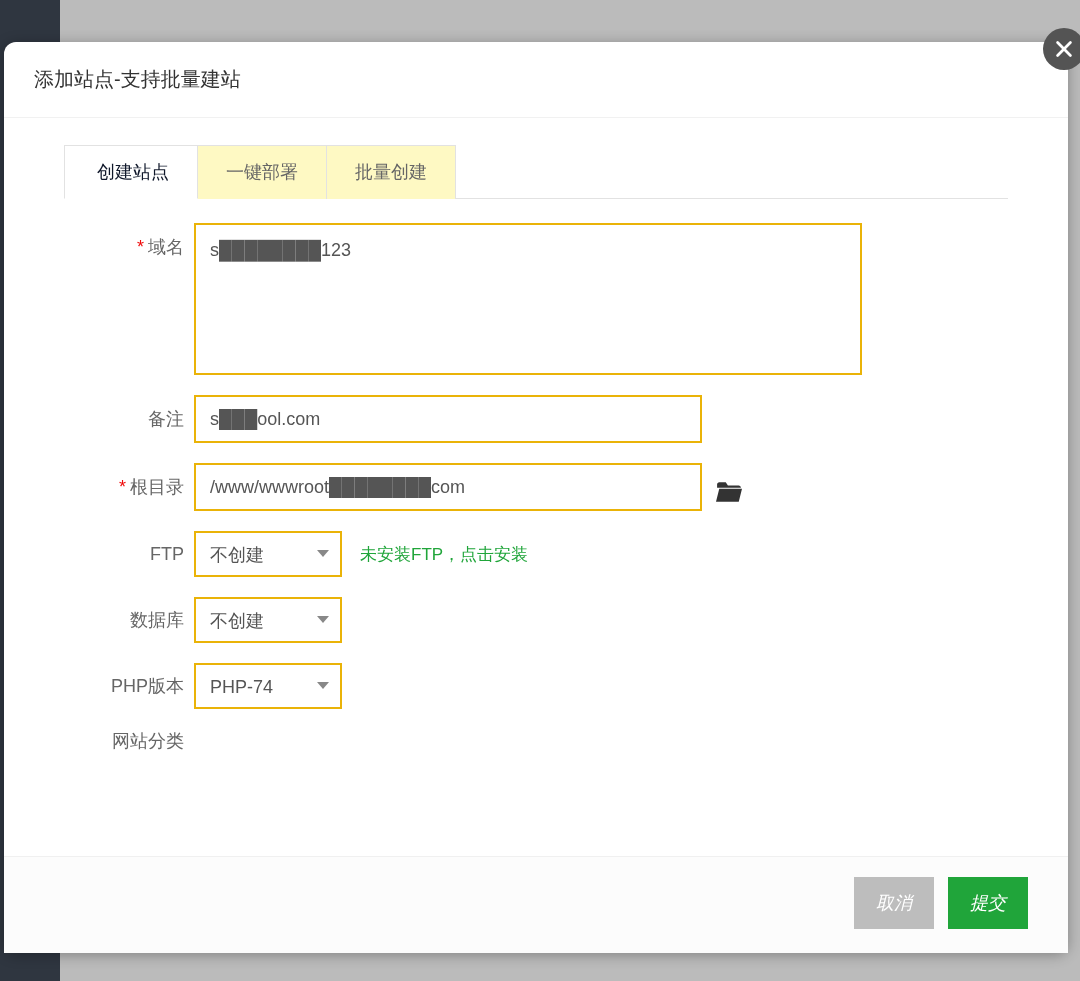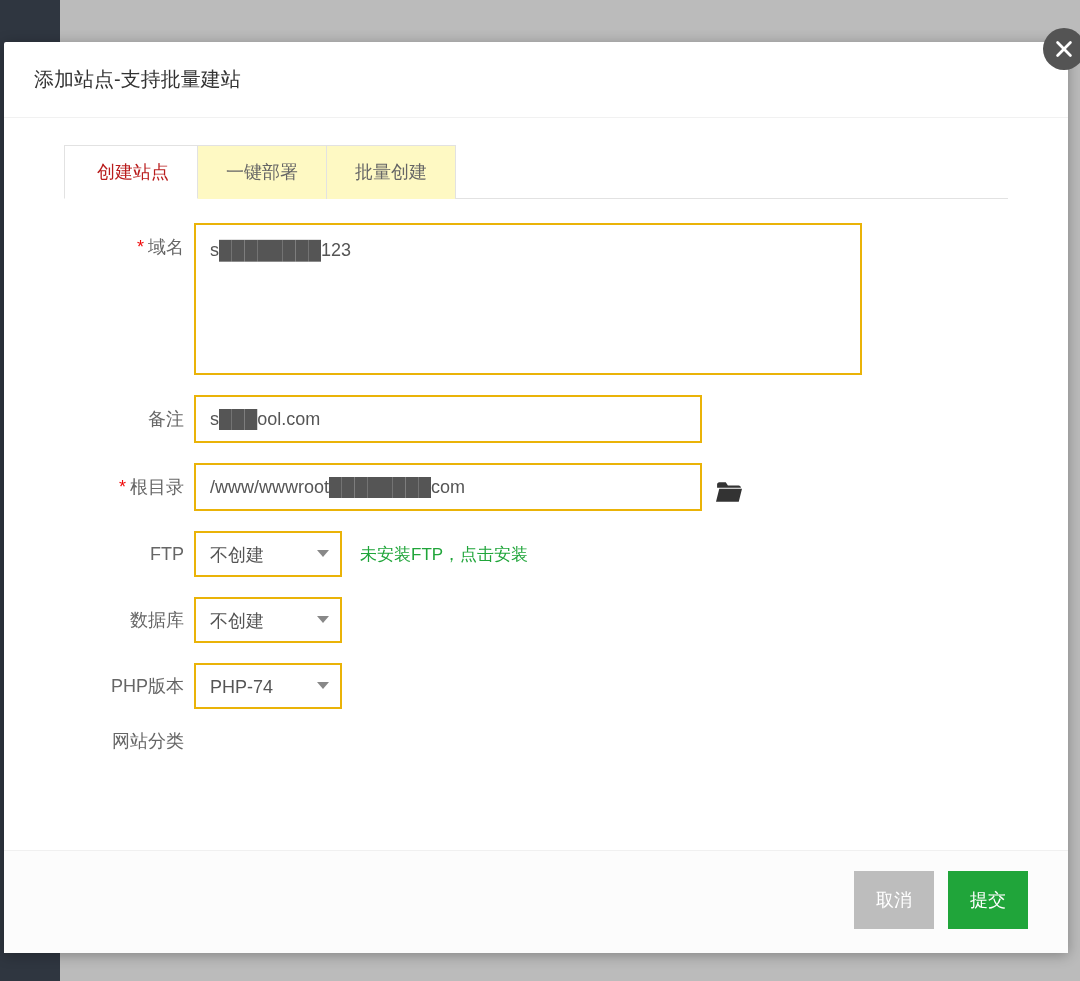--- a/index.html
+++ b/index.html
@@ -31,21 +31,21 @@
       height: 100%;
       background: #bbbbbb;
     }
     .modal {
       position: absolute;
       left: 4px;
       top: 42px;
       right: 12px;
       bottom: 28px;
       background: #fff;
-      border-radius: 2px;
+      border-radius: 12px;
       box-shadow: 0 2px 14px rgba(0,0,0,0.3);
       display: flex;
       flex-direction: column;
     }
     .close-btn {
       position: absolute;
       right: -5px;
       top: 28px;
       width: 42px;
       height: 42px;
@@ -87,21 +87,21 @@
       color: #666;
       cursor: pointer;
       border: 1px solid transparent;
       border-bottom: none;
       position: relative;
       bottom: -1px;
     }
     .tab.active {
       border-color: #e2e2e2;
       background: #fff;
-      color: #b91c1c;
+      color: #0f172a;
       border-bottom: 1px solid #fff;
       padding-left: 32px;
     }
     .tab:not(.active) {
       background: #fef9c3;
       border-color: #e2e2e2;
       border-left: none;
     }
     .form-row {
       display: flex;
@@ -184,26 +184,27 @@
     }
     .modal-footer {
       border-top: 1px solid #f0f0f0;
       padding: 20px 40px 24px 40px;
       display: flex;
       justify-content: flex-end;
       gap: 14px;
       background: #fcfcfc;
     }
     .btn {
-      height: 58px;
+      height: 52px;
       padding: 0 22px;
       font-size: 18px;
       border: none;
       cursor: pointer;
       font-family: inherit;
+      font-style: italic;
     }
     .btn-cancel {
       background: #bdbdbd;
       color: #fff;
     }
     .btn-submit {
       background: #20a53a;
       color: #fff;
     }
   </style>

